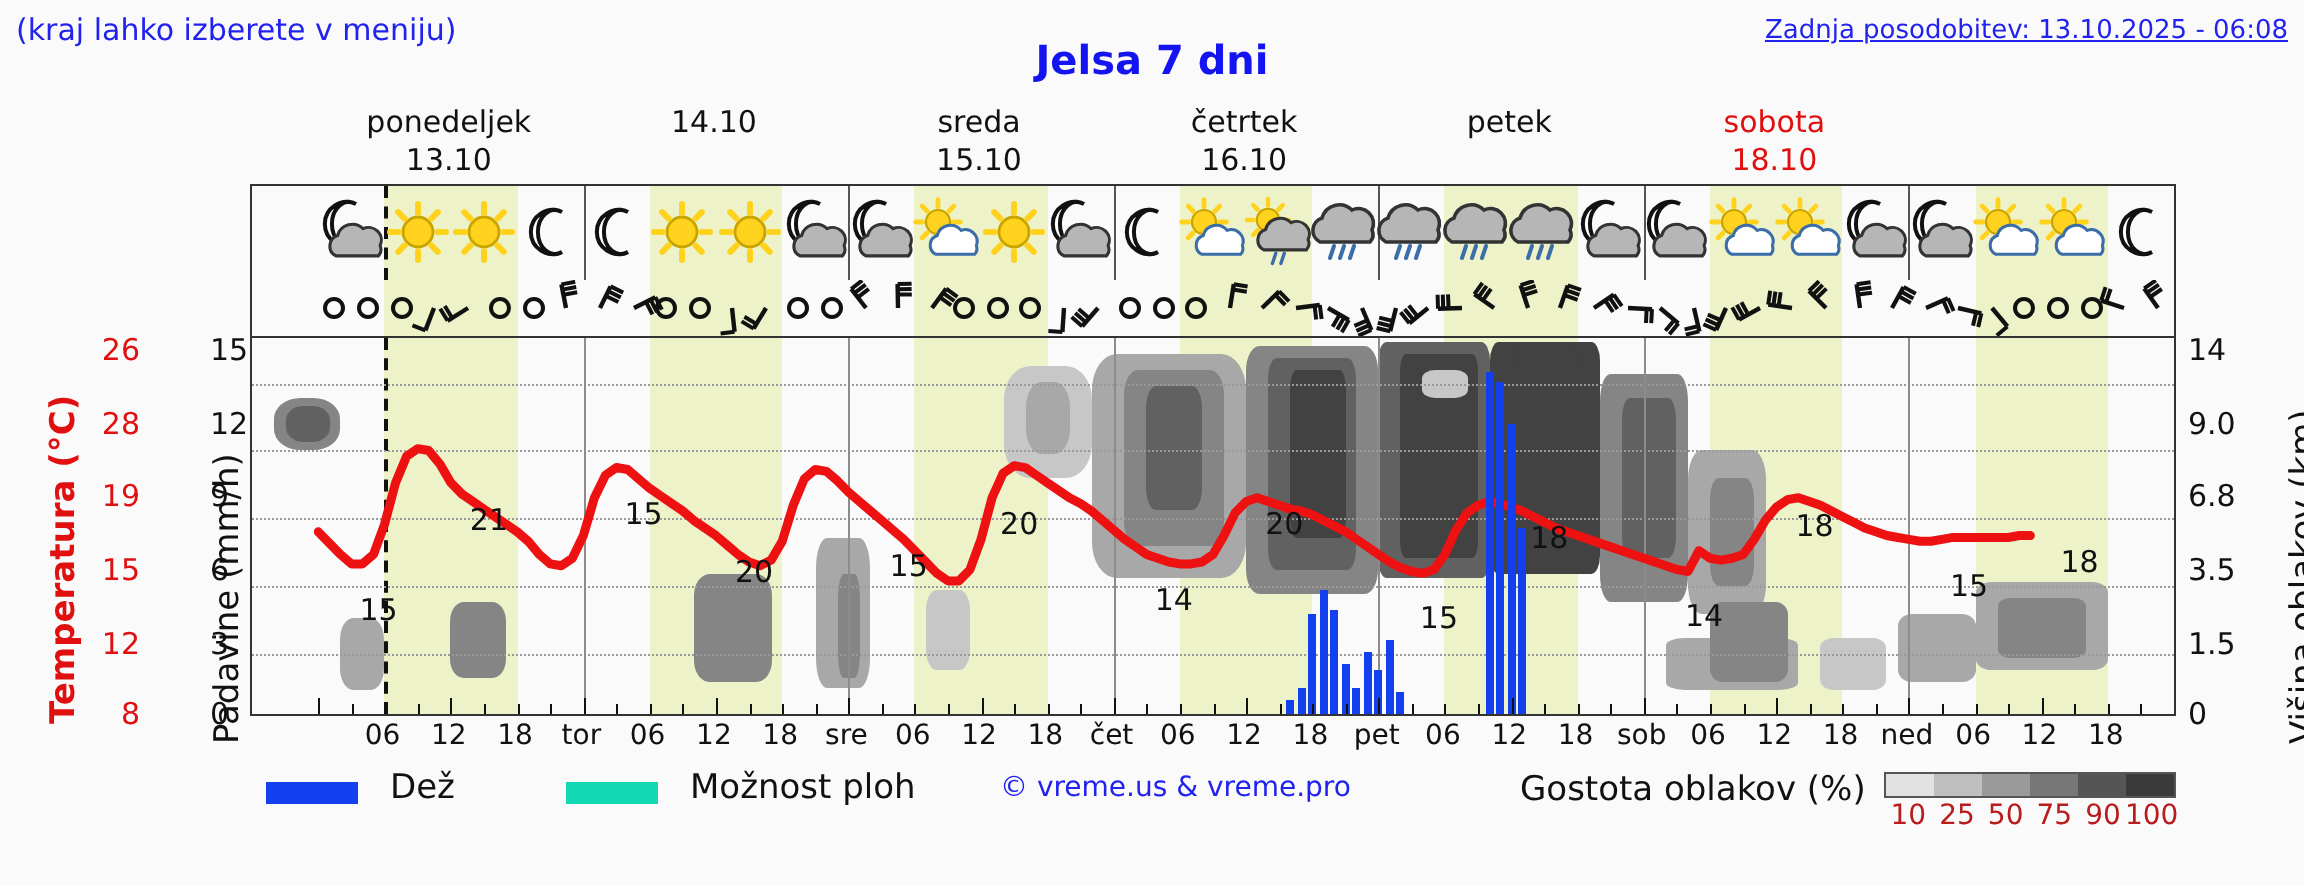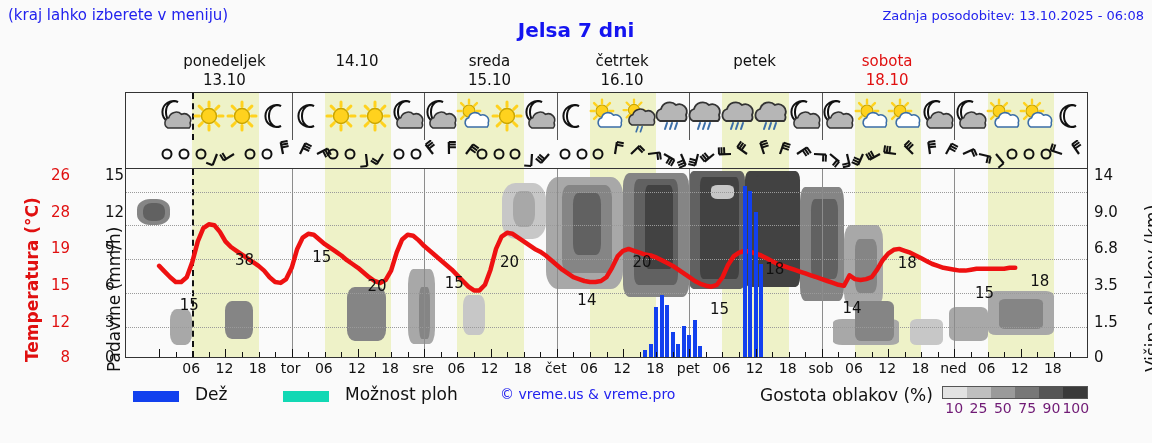--- a/index.html
+++ b/index.html
@@ -17,21 +17,21 @@
   #hdr-left {
     left:8px; top:6px;
     color:#2222ee; font-size:15px; white-space:nowrap;
   }
   #hdr-title {
     left:0; top:18px; width:1152px; text-align:center;
     color:#1414f0; font-size:20px; font-weight:bold;
   }
   #hdr-right {
     right:8px; top:8px;
-    color:#2222ee; font-size:13px; white-space:nowrap;
+    color:#2222ee; font-size:13px; white-space:nowrap;text-decoration:underline;
   }
 
   
   #dayrow { left:125px; top:52px; width:963px; height:40px; display:flex; }
   .daycell {
     flex:0 0 auto; text-align:center; font-size:15px; line-height:19px;
     color:#111;
   }
   .daycell.weekend { color:#e01010; }
   .daycell .dname { display:block; }
@@ -94,21 +94,21 @@
 
   
   #legend { left:0; top:384px; width:1152px; height:40px; }
   .lgswatch { position:absolute; height:11px; width:46px; top:7px; }
   .lglabel { position:absolute; top:0px; font-size:17px; color:#111; }
   #copyright { position:absolute; left:500px; top:2px; font-size:14px; color:#2222ee; }
 
   #cloudscale { position:absolute; left:942px; top:2px; width:146px; height:13px;
                 display:flex; border:1px solid #555; }
   #cloudscale div { flex:1 1 auto; }
-  .cstick { position:absolute; top:16px; font-size:14px; color:#701a75;
+  .cstick { position:absolute; top:16px; font-size:14px; color:#b91c1c;
             transform:translateX(-50%); }
   #cloudlegend-label { position:absolute; left:760px; top:1px; font-size:17px; color:#111; }
 
   .tlabel { position:absolute; font-size:15px; color:#111; font-weight:normal; }
   .bar { position:absolute; bottom:0; background:#1240ee; }
   .cblob { position:absolute; }
 </style>
 </head>
 <body>
 
@@ -828,21 +828,21 @@
       <div class="bar" style="left: 561.345px; width: 4px; height: 22.5px; background: rgb(18, 64, 238);"></div>
       <div class="bar" style="left: 566.868px; width: 4px; height: 36.8px; background: rgb(18, 64, 238);"></div>
       <div class="bar" style="left: 572.391px; width: 4px; height: 10.7px; background: rgb(18, 64, 238);"></div>
       <div class="bar" style="left: 616.575px; width: 4px; height: 170.9px; background: rgb(18, 64, 238);"></div>
       <div class="bar" style="left: 622.098px; width: 4px; height: 166.1px; background: rgb(18, 64, 238);"></div>
       <div class="bar" style="left: 627.621px; width: 4px; height: 144.8px; background: rgb(18, 64, 238);"></div>
       <div class="bar" style="left: 633.144px; width: 4px; height: 92.6px; background: rgb(18, 64, 238);"></div>
     </div>
   <div class="bandwrap" id="tlabels">
       <div class="tlabel" style="left: 53.7069px; top: 126.944px;">15</div>
-      <div class="tlabel" style="left: 108.937px; top: 82px;">38</div>
+      <div class="tlabel" style="left: 108.937px; top: 82px;">21</div>
       <div class="tlabel" style="left: 186.259px; top: 78.7778px;">15</div>
       <div class="tlabel" style="left: 241.489px; top: 107.5px;">20</div>
       <div class="tlabel" style="left: 318.81px; top: 105.222px;">15</div>
       <div class="tlabel" style="left: 374.04px; top: 83.8889px;">20</div>
       <div class="tlabel" style="left: 451.362px; top: 122.222px;">14</div>
       <div class="tlabel" style="left: 506.592px; top: 83.8889px;">20</div>
       <div class="tlabel" style="left: 583.914px; top: 130.722px;">15</div>
       <div class="tlabel" style="left: 639.144px; top: 90.5px;">18</div>
       <div class="tlabel" style="left: 716.466px; top: 129.778px;">14</div>
       <div class="tlabel" style="left: 771.695px; top: 84.8333px;">18</div>

